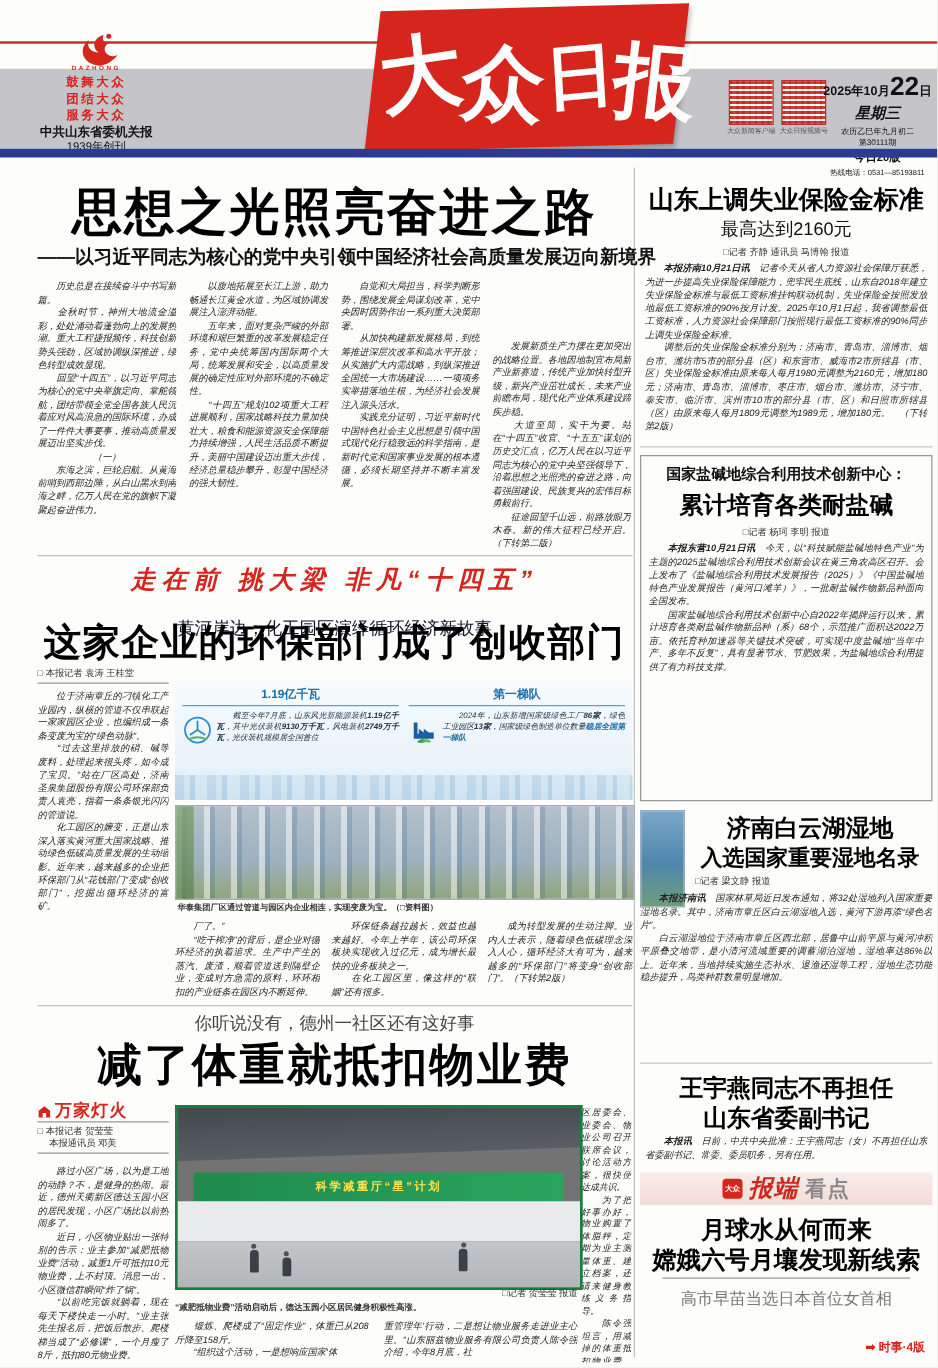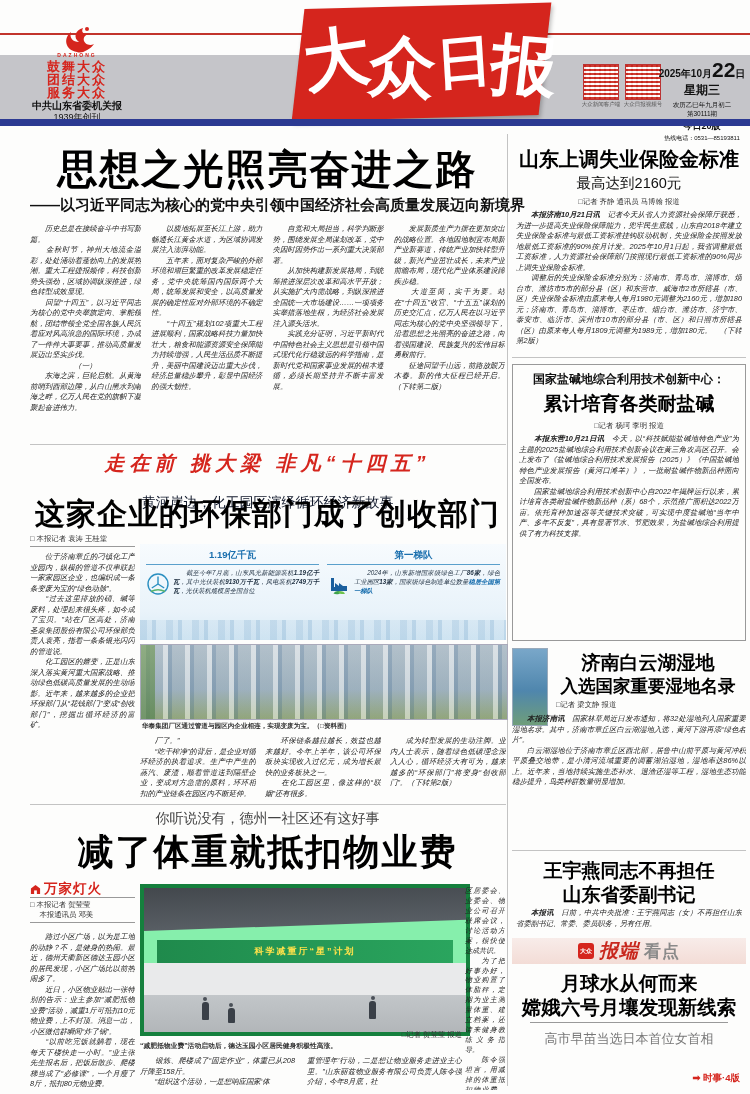--- a/index.html
+++ b/index.html
@@ -9,21 +9,21 @@
   .ctr{text-align:center;}
   .jst{text-align:justify;text-justify:inter-ideograph;font-style:italic;}
   .pre{white-space:pre-wrap;}
   .body-t{font-size:7.4px;line-height:1.42;color:#222;overflow:hidden;}
   .seg-b{font-weight:bold;}
   .seg-blue{font-weight:bold;color:#1a6fae;}
   
   .gray-band{background:#c5c5c9;}
   .red-line{background:#c2342c;}
   .navy{background:#2c3a92;}
-  .slogan-line{color:#d5251d;font-weight:bold;font-size:13px;line-height:13px;letter-spacing:2px;}
+  .slogan-line{color:#d5251d;font-weight:bold;font-size:10px;line-height:13px;letter-spacing:2px;}
   .red-shape{background:#d5251d;transform:rotate(-1.5deg) skewX(-8deg);box-shadow:2px 3px 4px rgba(0,0,0,.25);
              display:flex;align-items:center;justify-content:space-around;padding:0 6px;}
   .mast-char{color:#fff;font-weight:900;font-size:66px;font-family:"DejaVu Serif",serif;
              transform:skewX(6deg);line-height:1;}
   .mast-char:nth-child(1){transform:skewX(6deg) rotate(-7deg) translateY(-6px);}
   .mast-char:nth-child(2){transform:skewX(6deg) rotate(5deg) translateY(4px);}
   .mast-char:nth-child(3){transform:skewX(6deg) rotate(-4deg);font-size:56px;}
   .mast-char:nth-child(4){transform:skewX(6deg) rotate(6deg) translateY(6px);}
   .qr{background:
       repeating-linear-gradient(0deg,rgba(200,40,30,.9) 0 2px,rgba(255,255,255,.9) 2px 4px),
@@ -43,21 +43,21 @@
   .stat-row{display:flex;gap:3px;}
   .stat-icon{width:24px;flex:none;padding-top:4px;}
   .stat-text{font-size:6.3px;line-height:1.45;color:#234;}
   
   .photo-main{background:
      repeating-linear-gradient(90deg,rgba(255,255,255,.5) 0 5px,rgba(70,110,150,.28) 5px 9px,rgba(160,180,195,.15) 9px 22px),
      linear-gradient(180deg,#b6c3cc 0%,#9db0bd 60%,#8fa36f 100%);
      border:1px solid #aab;}
   .photo-main:before{content:"";position:absolute;left:0;top:0;bottom:0;width:14px;background:linear-gradient(180deg,#7da06b,#5e8757);opacity:.8;}
   .wl-photo{background:linear-gradient(180deg,#79a7c9 0%,#4f86ad 55%,#6f9e7a 100%);border:1px solid #9ab;}
-  .wt-photo{background:#86efac;border:4px solid #15803d;overflow:hidden;}
+  .wt-photo{background:#737373;border:2px solid #15803d;overflow:hidden;}
   .wp-roof{position:absolute;left:0;right:0;top:0;height:30%;background:linear-gradient(180deg,#43484d,#585e64);transform:skewY(-2deg);transform-origin:left;}
   .wp-banner{position:absolute;left:4%;right:4%;top:36%;height:16%;background:linear-gradient(90deg,#1f8a4c,#2aa55e);
              display:flex;align-items:center;justify-content:center;}
   .wp-banner span{color:#ffe24a;font-size:9px;font-weight:bold;letter-spacing:2px;white-space:nowrap;}
   .wp-wall{position:absolute;left:0;right:0;top:52%;height:22%;background:#e9eaeb;}
   .wp-ground{position:absolute;left:0;right:0;bottom:0;height:26%;background:linear-gradient(180deg,#c2c6c9,#b2b6b9);}
   .figure{position:absolute;width:7px;height:18px;border-radius:3px 3px 1px 1px;background:#3a4048;}
   .figure:after{content:"";position:absolute;top:-5px;left:1.5px;width:4px;height:4px;border-radius:50%;background:#4a5058;}
   
   .sal-box{border:1px solid #999;box-sizing:border-box;padding:6px 6px 4px;}
@@ -104,21 +104,21 @@
 
   <div class="abs qr" style="left:583px;top:64px;width:34px;height:34px;"></div>
   <div class="abs qr" style="left:625px;top:64px;width:34px;height:34px;"></div>
   <div class="abs ctr qr-cap" style="left:575px;top:101px;width:52px;">大众新闻客户端</div>
   <div class="abs ctr qr-cap" style="left:617px;top:101px;width:52px;">大众日报视频号</div>
 
   <div class="abs ctr" style="left:656px;top:58px;width:92px;">
     <div style="font-size:10px;font-weight:bold;white-space:nowrap;">
       <span>2025年10月</span><span class="date-big">22</span><span>日</span>
     </div>
-    <div style="font-size:12px;font-weight:bold;">星期三</div>
+    <div style="font-size:12px;font-weight:bold;font-style:italic;">星期三</div>
     <div style="font-size:6.5px;margin-top:2px;">农历乙巳年九月初二</div>
     <div style="font-size:6.5px;">第30111期</div>
     <div style="font-size:9px;font-weight:bold;margin-top:1px;">今日20版</div>
     <div style="font-size:6px;margin-top:1px;">热线电话：0531—85193811</div>
   </div>
 
   <div class="abs navy" style="left:0;top:119px;width:750px;height:7px;"></div>
 
   <div class="abs rule" style="left:507px;top:134px;width:1px;height:952px;"></div>
 
@@ -129,21 +129,21 @@
 　　金秋时节，神州大地流金溢彩，处处涌动着蓬勃向上的发展热潮。重大工程捷报频传，科技创新势头强劲，区域协调纵深推进，绿色转型成效显现。
 　　回望“十四五”，以习近平同志为核心的党中央举旗定向、掌舵领航，团结带领全党全国各族人民沉着应对风高浪急的国际环境，办成了一件件大事要事，推动高质量发展迈出坚实步伐。
 　　　　　　（一）
 　　东海之滨，巨轮启航。从黄海前哨到西部边陲，从白山黑水到南海之畔，亿万人民在党的旗帜下凝聚起奋进伟力。</div>
     <div class="body-t jst pre" style="flex:1;">　　以腹地拓展至长江上游，助力畅通长江黄金水道，为区域协调发展注入澎湃动能。
 　　五年来，面对复杂严峻的外部环境和艰巨繁重的改革发展稳定任务，党中央统筹国内国际两个大局，统筹发展和安全，以高质量发展的确定性应对外部环境的不确定性。
 　　“十四五”规划102项重大工程进展顺利，国家战略科技力量加快壮大，粮食和能源资源安全保障能力持续增强，人民生活品质不断提升，美丽中国建设迈出重大步伐，经济总量稳步攀升，彰显中国经济的强大韧性。</div>
     <div class="body-t jst pre" style="flex:1;">　　自觉和大局担当，科学判断形势，围绕发展全局谋划改革，党中央因时因势作出一系列重大决策部署。
 　　从加快构建新发展格局，到统筹推进深层次改革和高水平开放；从实施扩大内需战略，到纵深推进全国统一大市场建设……一项项务实举措落地生根，为经济社会发展注入源头活水。
 　　实践充分证明，习近平新时代中国特色社会主义思想是引领中国式现代化行稳致远的科学指南，是新时代党和国家事业发展的根本遵循，必须长期坚持并不断丰富发展。</div>
-    <div class="body-t jst pre" style="flex:1;">　　发展新质生产力摆在更加突出的战略位置。各地因地制宜布局新产业新赛道，传统产业加快转型升级，新兴产业茁壮成长，未来产业前瞻布局，现代化产业体系建设蹄疾步稳。
+    <div class="body-t jst pre" style="flex:1;margin-top:48px;">　　发展新质生产力摆在更加突出的战略位置。各地因地制宜布局新产业新赛道，传统产业加快转型升级，新兴产业茁壮成长，未来产业前瞻布局，现代化产业体系建设蹄疾步稳。
 　　大道至简，实干为要。站在“十四五”收官、“十五五”谋划的历史交汇点，亿万人民在以习近平同志为核心的党中央坚强领导下，沿着思想之光照亮的奋进之路，向着强国建设、民族复兴的宏伟目标勇毅前行。
 　　征途回望千山远，前路放眼万木春。新的伟大征程已经开启。（下转第二版）</div>
   </div>
   <div class="abs rule" style="left:30px;top:444px;width:476px;height:1px;"></div>
 
   <div class="abs ctr hl" style="left:512px;top:146px;width:234px;font-size:20px;">山东上调失业保险金标准</div>
   <div class="abs ctr" style="left:512px;top:174px;width:234px;font-size:14.5px;">最高达到2160元</div>
   <div class="abs ctr byline" style="left:512px;top:197px;width:234px;">□记者 齐静 通讯员 马博翰 报道</div>
   <div class="abs body-t jst pre" style="left:516px;top:210px;width:226px;height:143px;"><span class="seg-b">　　本报济南10月21日讯　</span><span>记者今天从省人力资源社会保障厅获悉，为进一步提高失业保险保障能力，兜牢民生底线，山东自2018年建立失业保险金标准与最低工资标准挂钩联动机制，失业保险金按照发放地最低工资标准的90%按月计发。2025年10月1日起，我省调整最低工资标准，人力资源社会保障部门按照现行最低工资标准的90%同步上调失业保险金标准。
 　　调整后的失业保险金标准分别为：济南市、青岛市、淄博市、烟台市、潍坊市5市的部分县（区）和东营市、威海市2市所辖县（市、区）失业保险金标准由原来每人每月1980元调整为2160元，增加180元；济南市、青岛市、淄博市、枣庄市、烟台市、潍坊市、济宁市、泰安市、临沂市、滨州市10市的部分县（市、区）和日照市所辖县（区）由原来每人每月1809元调整为1989元，增加180元。　（下转第2版）</span></div>

